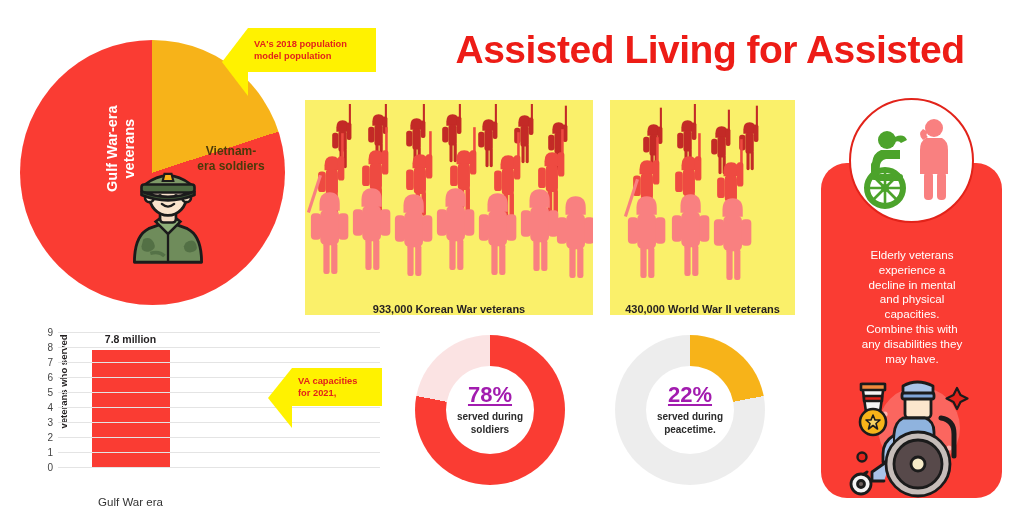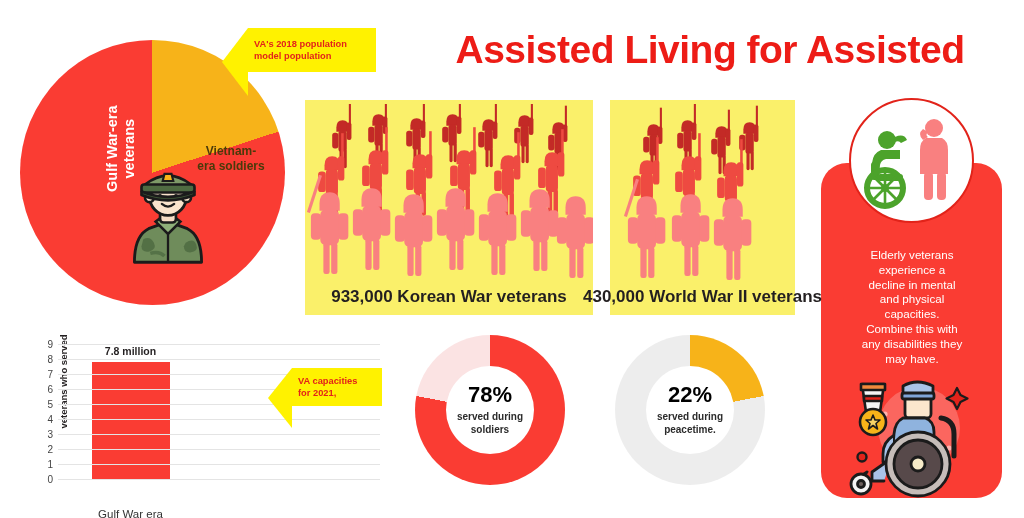--- a/index.html
+++ b/index.html
@@ -79,33 +79,33 @@
   
   .soldier-panel {
     position: absolute; background: #FAF06A;
     display: flex; flex-direction: column; align-items: center; justify-content: flex-end;
   }
   #panel-korea { left: 305px; top: 100px; width: 288px; height: 215px; }
   #panel-ww2   { left: 610px; top: 100px; width: 185px; height: 215px; }
   .soldier-panel svg { position: absolute; left: 0; top: 4px; }
   .panel-caption {
     position: relative; z-index: 2;
-    font-size: 17px; font-weight: bold; color: #231f20;
-    margin-bottom: 8px; white-space: nowrap;
+    font-size: 11px; font-weight: bold; color: #231f20;
+    margin-bottom: 0; white-space: nowrap;
   }
 
   
   #bar-chart { position: absolute; left: 30px; top: 332px; width: 350px; height: 165px; }
   #bar-ylabel {
     position: absolute; left: -22px; top: 44px;
     transform: rotate(-90deg); transform-origin: center center;
     font-size: 9.5px; font-weight: bold; color: #231f20; white-space: nowrap;
     width: 110px; text-align: center;
   }
-  #bar-plot { position: absolute; left: 28px; top: 12px; width: 322px; height: 135px; }
+  #bar-plot { position: absolute; left: 28px; top: 0; width: 322px; height: 135px; }
   .gridline { position: absolute; left: 0; width: 100%; height: 1px; background: #e4e4e4; }
   .ytick {
     position: absolute; right: 100%; margin-right: 5px;
     font-size: 10px; color: #444; transform: translateY(-50%); white-space: nowrap;
   }
   .bar { position: absolute; bottom: 0; }
   .bar-value {
     position: absolute; bottom: 100%; left: 50%; transform: translateX(-50%);
     font-size: 10.5px; font-weight: bold; color: #231f20;
     margin-bottom: 5px; white-space: nowrap;
@@ -119,21 +119,21 @@
   .donut-wrap { position: absolute; width: 150px; height: 150px; }
   #donut-warfare { left: 415px; top: 335px; }
   #donut-peace   { left: 615px; top: 335px; }
   .donut-ring { position: absolute; inset: 0; border-radius: 50%; }
   .donut-hole {
     position: absolute; left: 50%; top: 50%; transform: translate(-50%,-50%);
     width: 88px; height: 88px; border-radius: 50%; background: #ffffff;
     display: flex; flex-direction: column; align-items: center; justify-content: center;
     text-align: center;
   }
-  .donut-pct { font-size: 22px; font-weight: bold; color: #000000; line-height: 1; }
+  .donut-pct { font-size: 22px; font-weight: bold; color: #a21caf; line-height: 1; text-decoration: underline; }
   .donut-sub { font-size: 10px; font-weight: bold; color: #2b2b2b; line-height: 1.25; margin-top: 5px; }
 
   
   #card { position: absolute; left: 821px; top: 163px; width: 181px; height: 335px;
           background: #FA3C33; border-radius: 26px; }
   #card-badge {
     position: absolute; left: 849px; top: 98px; width: 125px; height: 125px;
     background: #ffffff; border: 2px solid #E2231A; border-radius: 50%;
     overflow: hidden;
   }

